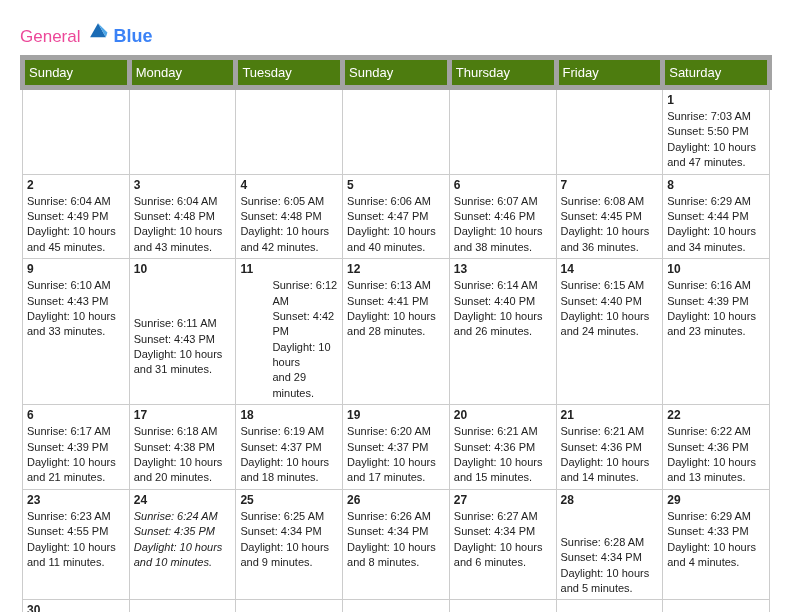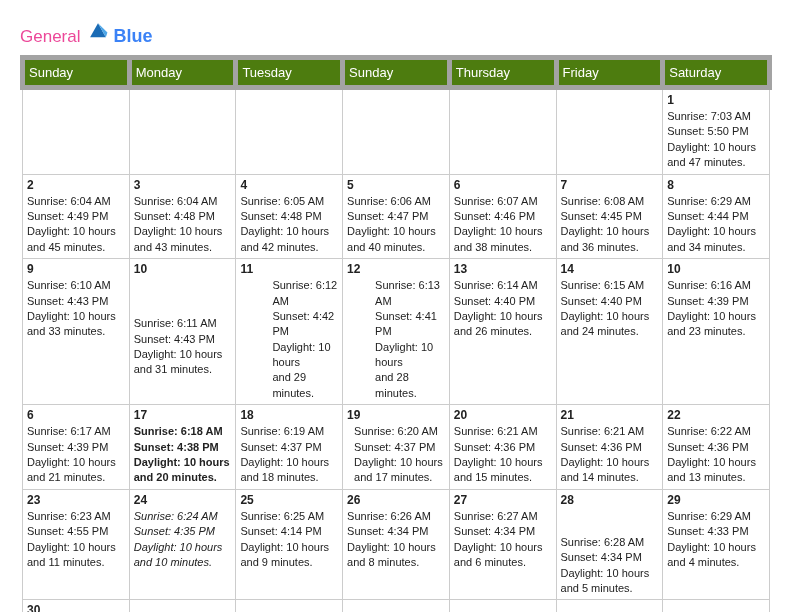--- a/index.html
+++ b/index.html
@@ -205,21 +205,21 @@
           </td>
           <td>
             <span class="day-num">11</span>
             <div class="day-info" style="white-space: pre-line; margin-left: 32px;">Sunrise: 6:12 AM
 Sunset: 4:42 PM
 Daylight: 10 hours
 and 29 minutes.</div>
           </td>
           <td>
             <span class="day-num">12</span>
-            <div class="day-info" style="white-space: pre-line; margin-left: 28px;">Sunrise: 6:13 AM
+            <div class="day-info" style="white-space: pre-line;">Sunrise: 6:13 AM
 Sunset: 4:41 PM
 Daylight: 10 hours
 and 28 minutes.</div>
           </td>
           <td>
             <span class="day-num">13</span>
             <div class="day-info" style="white-space: pre-line;">Sunrise: 6:14 AM
 Sunset: 4:40 PM
 Daylight: 10 hours
 and 26 minutes.</div>
@@ -242,35 +242,35 @@
         <tr>
           <td>
             <span class="day-num">6</span>
             <div class="day-info" style="white-space: pre-line;">Sunrise: 6:17 AM
 Sunset: 4:39 PM
 Daylight: 10 hours
 and 21 minutes.</div>
           </td>
           <td>
             <span class="day-num">17</span>
-            <div class="day-info" style="white-space: pre-line; font-weight: bold;">Sunrise: 6:18 AM
+            <div class="day-info" style="white-space: pre-line;">Sunrise: 6:18 AM
 Sunset: 4:38 PM
 Daylight: 10 hours
 and 20 minutes.</div>
           </td>
           <td>
             <span class="day-num">18</span>
             <div class="day-info" style="white-space: pre-line;">Sunrise: 6:19 AM
 Sunset: 4:37 PM
 Daylight: 10 hours
 and 18 minutes.</div>
           </td>
           <td>
             <span class="day-num">19</span>
-            <div class="day-info" style="white-space: pre-line; margin-left: 7px;">Sunrise: 6:20 AM
+            <div class="day-info" style="white-space: pre-line;">Sunrise: 6:20 AM
 Sunset: 4:37 PM
 Daylight: 10 hours
 and 17 minutes.</div>
           </td>
           <td>
             <span class="day-num">20</span>
             <div class="day-info" style="white-space: pre-line;">Sunrise: 6:21 AM
 Sunset: 4:36 PM
 Daylight: 10 hours
 and 15 minutes.</div>
@@ -301,21 +301,21 @@
           <td>
             <span class="day-num">24</span>
             <div class="day-info" style="white-space: pre-line; font-style: italic;">Sunrise: 6:24 AM
 Sunset: 4:35 PM
 Daylight: 10 hours
 and 10 minutes.</div>
           </td>
           <td>
             <span class="day-num">25</span>
             <div class="day-info" style="white-space: pre-line;">Sunrise: 6:25 AM
-Sunset: 4:14 PM
+Sunset: 4:34 PM
 Daylight: 10 hours
 and 9 minutes.</div>
           </td>
           <td>
             <span class="day-num">26</span>
             <div class="day-info" style="white-space: pre-line;">Sunrise: 6:26 AM
 Sunset: 4:34 PM
 Daylight: 10 hours
 and 8 minutes.</div>
           </td>

